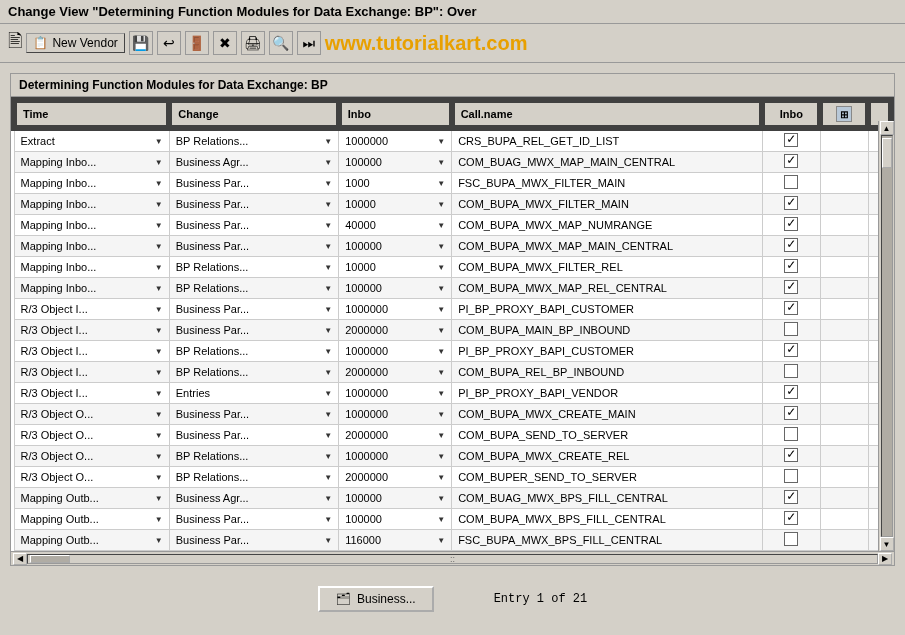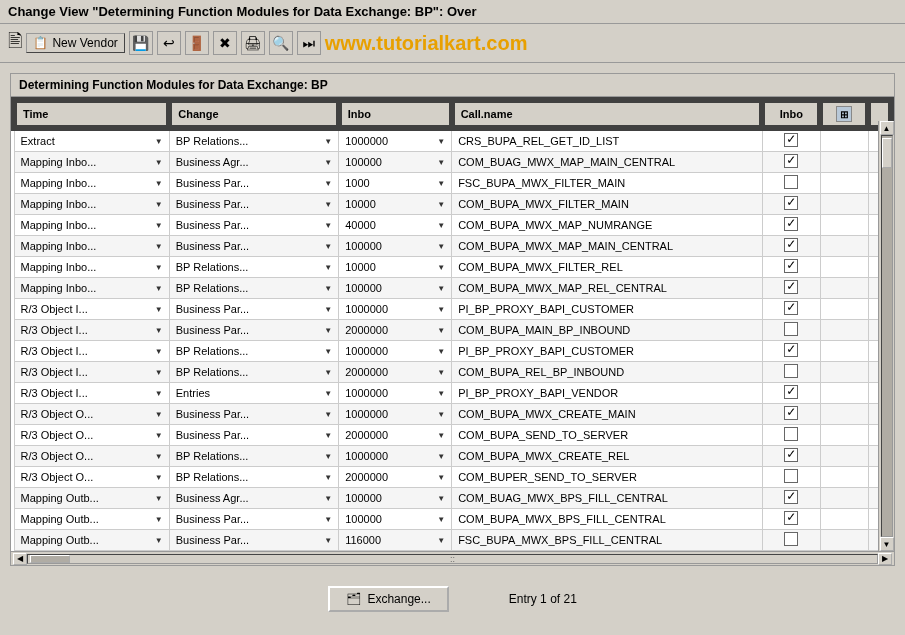--- a/index.html
+++ b/index.html
@@ -136,20 +136,21 @@
       align-items: center;
       gap: 6px;
       padding: 4px 16px;
       background: #d4d0c8;
       border: 2px outset #fff;
       cursor: pointer;
       font-size: 12px;
     }
     .entry-info {
       font-size: 12px;
+      font-family: Liberation Mono, monospace;
     }
     .hscroll {
       height: 14px;
       background: #d4d0c8;
       border-top: 1px solid #999;
       display: flex;
       align-items: center;
       padding: 0 2px;
     }
     .hscroll-track {
@@ -784,17 +785,17 @@
         <div class="hscroll-thumb"></div>
         <span style="position:absolute; left:50%; transform:translateX(-50%); font-size:9px; color:#666;">::</span>
       </div>
       <div class="hscroll-btn">▶</div>
     </div>
   </div>
 
   <div class="bottom-bar">
     <button class="position-btn">
       <span>🗂</span>
-      <span>Exchange...</span>
+      <span>Business...</span>
     </button>
     <span class="entry-info">Entry 1 of 21</span>
   </div>
 </div>
 
 </body></html>

